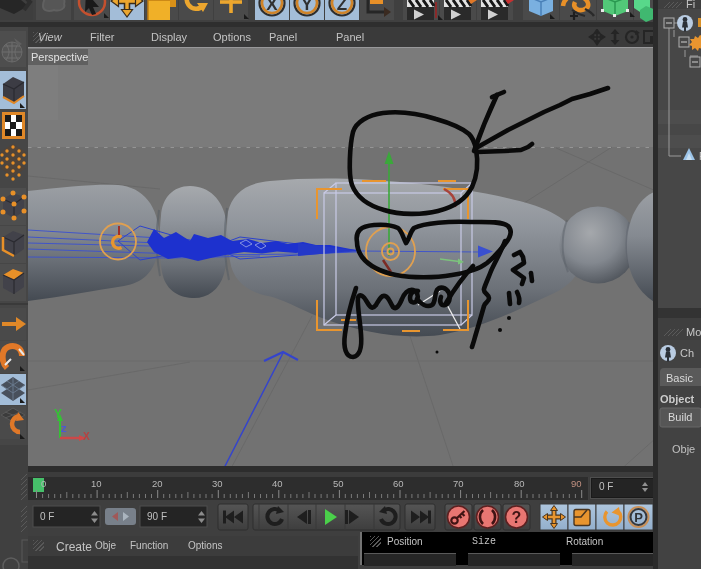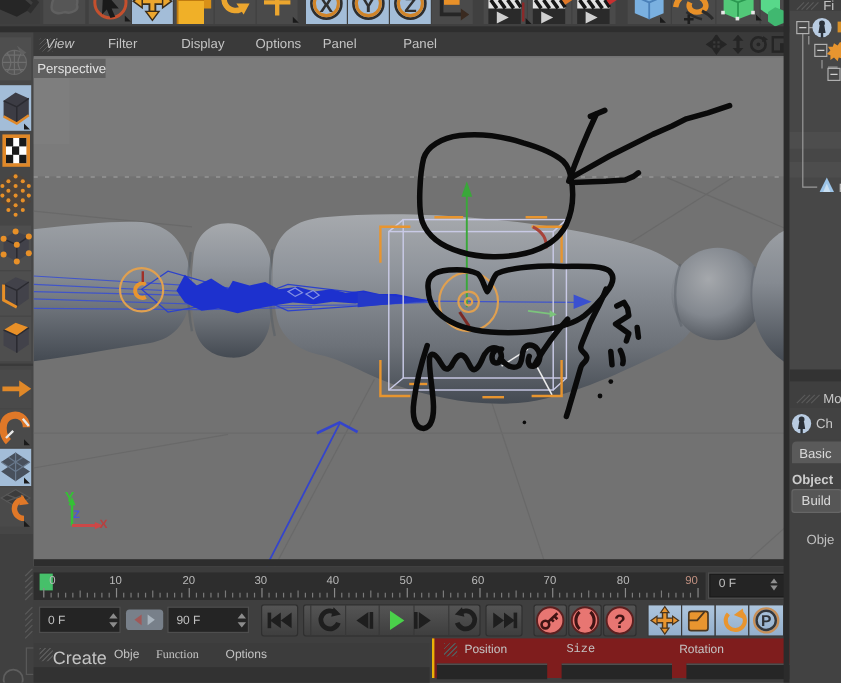--- a/index.html
+++ b/index.html
@@ -522,27 +522,27 @@
 <path d="M591,7 l1.5,9 l-9,-3.5 Z" fill="#e8952f"></path>
 <circle cx="610.5" cy="17" r="10" fill="none" stroke="#c89058" stroke-width="2"></circle>
 <circle cx="610.5" cy="17" r="8" fill="none" stroke="#35383c" stroke-width="2"></circle>
 <text x="610.5" y="22" text-anchor="middle" font-size="13" font-weight="bold" fill="#2e3236" font-family="Liberation Sans">P</text>
 </g>
 </svg>
 </div>
 
 <div class="abs" id="botleft" style="left:28px;top:536px;width:330px;height:33px;background:#3c3c3c;">
  <div class="abs grip" style="left:5px;top:4px;width:11px;height:11px;"></div>
- <span class="abs" style="left:16px;top:4px;font-size:15px;color:#c4c4c4;">Create</span>
+ <span class="abs" style="left:28px;top:4px;font-size:12px;color:#c4c4c4;">Create</span>
  <span class="abs" style="left:67px;top:4px;font-size:10px;color:#c4c4c4;">Obje</span>
- <span class="abs" style="left:102px;top:4px;font-size:10px;color:#c4c4c4;font-family:Liberation Serif, serif;">Function</span>
+ <span class="abs" style="left:102px;top:4px;font-size:10px;color:#c4c4c4;">Function</span>
  <span class="abs" style="left:160px;top:4px;font-size:10px;color:#c4c4c4;">Options</span>
  <div class="abs" style="left:0;top:20px;width:330px;height:13px;background:#323232;"></div>
 </div>
-<div class="abs" id="botright" style="left:360px;top:532px;width:300px;height:33px;background:#7f1d1d;border-left:2px solid #eab308;">
+<div class="abs" id="botright" style="left:360px;top:532px;width:300px;height:33px;background:#000000;border-left:2px solid #737373;">
  <div class="abs grip" style="left:8px;top:4px;width:11px;height:11px;"></div>
  <span class="abs" style="left:25px;top:4px;font-size:10px;color:#c4c4c4;">Position</span>
  <span class="abs" style="left:110px;top:4px;font-size:10px;color:#c4c4c4;font-family:Liberation Mono, monospace;">Size</span>
  <span class="abs" style="left:204px;top:4px;font-size:10px;color:#c4c4c4;">Rotation</span>
  <div class="abs" style="left:2px;top:21px;width:92px;height:12px;background:#262626;border-top:1px solid #5a5a5a;"></div>
  <div class="abs" style="left:106px;top:21px;width:92px;height:12px;background:#262626;border-top:1px solid #5a5a5a;"></div>
  <div class="abs" style="left:210px;top:21px;width:88px;height:12px;background:#262626;border-top:1px solid #5a5a5a;"></div>
 </div>
 
 <div class="abs" style="left:653px;top:0;width:5px;height:569px;background:#2b2b2b;"></div>

